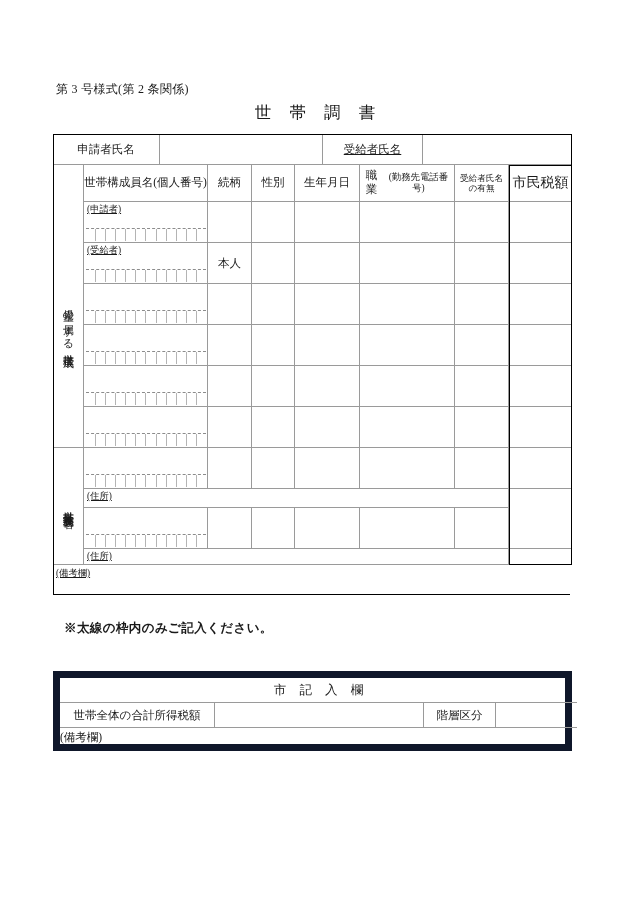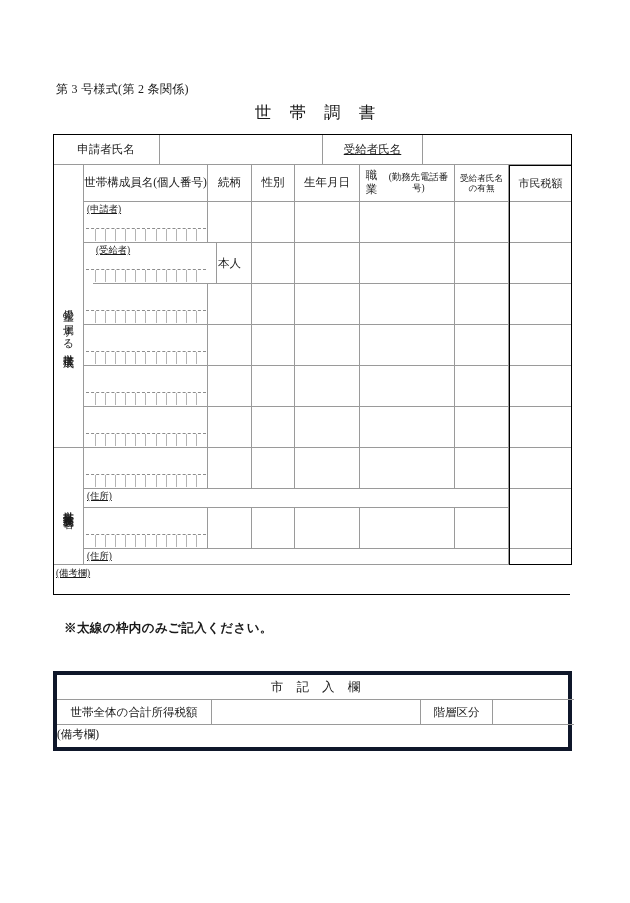--- a/index.html
+++ b/index.html
@@ -122,21 +122,21 @@
     letter-spacing: 0.4px;
     white-space: nowrap;
   }
 
   
   #city-form {
     left: 53px;
     top: 671px;
     width: 519px;
     height: 80px;
-    border: 4px solid #0f172a;
+    border: 7px solid #0f172a;
     box-sizing: border-box;
   }
   #city-form .cell {
     position: absolute;
     box-sizing: border-box;
     border-right: 1px solid #9a9a9a;
     border-bottom: 1px solid #9a9a9a;
     font-size: 11.5px;
     overflow: hidden;
   }
@@ -172,21 +172,21 @@
   <div class="cell ctr hdr" style="left:307px; top:31px; width:95px; height:37px; flex-direction:row;">
     <span>職業</span>
     <span style="font-size:9.4px;">(勤務先電話番号)</span>
   </div>
 
   <div class="cell ctr hdr-sm" style="left:402px; top:31px; width:54px; height:37px; flex-direction:column;">
     <span>受給者氏名</span>
     <span>の有無</span>
   </div>
 
-  <div class="cell ctr" style="left:456px; top:31px; width:63px; height:37px; border-right:none; font-size:11px;">市民税額</div>
+  <div class="cell ctr" style="left:456px; top:31px; width:63px; height:37px; border-right:none; font-size:14px;">市民税額</div>
 
   <div class="cell ctr" style="left:0px; top:68px; width:31px; height:246px;">
     <span class="vtext" style="font-size:11px;">児童の属する世帯構成</span>
   </div>
 
   <div class="cell ctr" style="left:0px; top:314px; width:31px; height:117px;">
     <span class="vtext" style="font-size:11px;">世帯外扶養義務者</span>
   </div>
 
   <div class="cell lbl-sm" style="left:31px; top:68px; width:124px; height:41px;">(申請者)</div>
@@ -204,21 +204,21 @@
       <i></i>
       <i></i>
     </div>
   <div class="cell ctr" style="left:155px; top:68px; width:44px; height:41px;"></div>
   <div class="cell ctr" style="left:199px; top:68px; width:43px; height:41px;"></div>
   <div class="cell ctr" style="left:242px; top:68px; width:65px; height:41px;"></div>
   <div class="cell ctr" style="left:307px; top:68px; width:95px; height:41px;"></div>
   <div class="cell ctr" style="left:402px; top:68px; width:54px; height:41px;"></div>
   <div class="cell ctr" style="left:456px; top:68px; width:63px; height:41px; border-right:none;"></div>
 
-  <div class="cell lbl-sm" style="left:31px; top:109px; width:124px; height:41px;margin-left:9px;">(受給者)</div>
+  <div class="cell lbl-sm" style="left:31px; top:109px; width:124px; height:41px;">(受給者)</div>
   <div class="numgrid" style="left:33px; top:135px; width:120px; height:13px;">
       <i></i>
       <i></i>
       <i></i>
       <i></i>
       <i></i>
       <i></i>
       <i></i>
       <i></i>
       <i></i>

